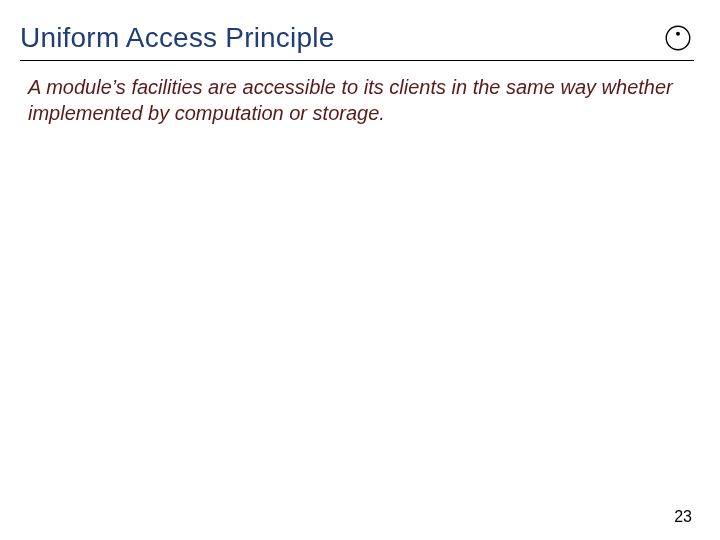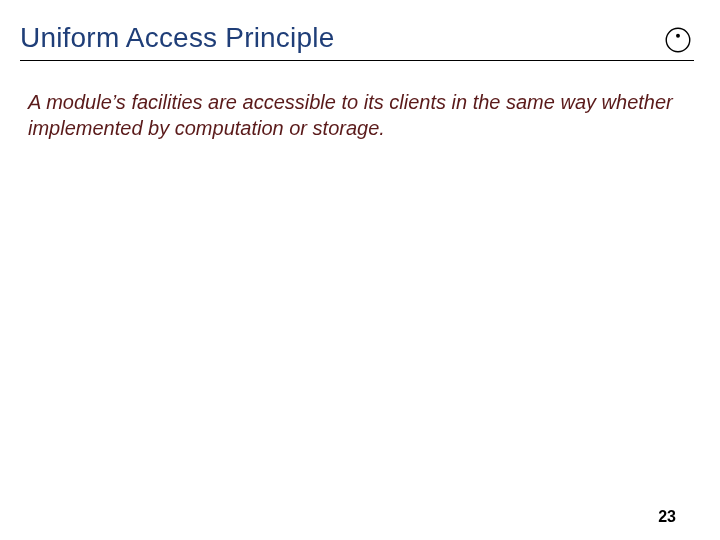--- a/index.html
+++ b/index.html
@@ -12,25 +12,25 @@
     position: relative;
   }
   .slide {
     width: 720px;
     height: 540px;
     position: relative;
     padding: 22px 26px 0 20px;
   }
   .header-row {
     display: flex;
-    align-items: flex-end;
+    align-items: center;
     justify-content: space-between;
     padding-bottom: 6px;
     border-bottom: 1.5px solid #000;
-    margin-bottom: 29px;
+    margin-bottom: 14px;
   }
   .title {
     font-size: 28px;
     color: #1f3e78;
     font-weight: 400;
     letter-spacing: 0.2px;
   }
   .logo {
     width: 28px;
     height: 28px;
@@ -43,25 +43,24 @@
     color: #5a1a1a;
     line-height: 1.28;
     padding: 0 6px 0 8px;
     font-family: "Comic Sans MS", "Trebuchet MS", Verdana, sans-serif;
     max-width: 660px;
     font-style: italic;
   }
   .page-number {
     position: absolute;
     bottom: 14px;
-    right: 44px;
+    right: 28px;
     font-size: 16px;
     color: #000;
     font-family: Verdana, sans-serif;
-    font-weight: bold;
   }
 </style>
 </head>
 <body>
 
 <div class="slide">
   <div class="header-row">
     <div class="title">Uniform Access Principle</div>
     <div class="logo">
       <svg viewBox="0 0 100 100">

